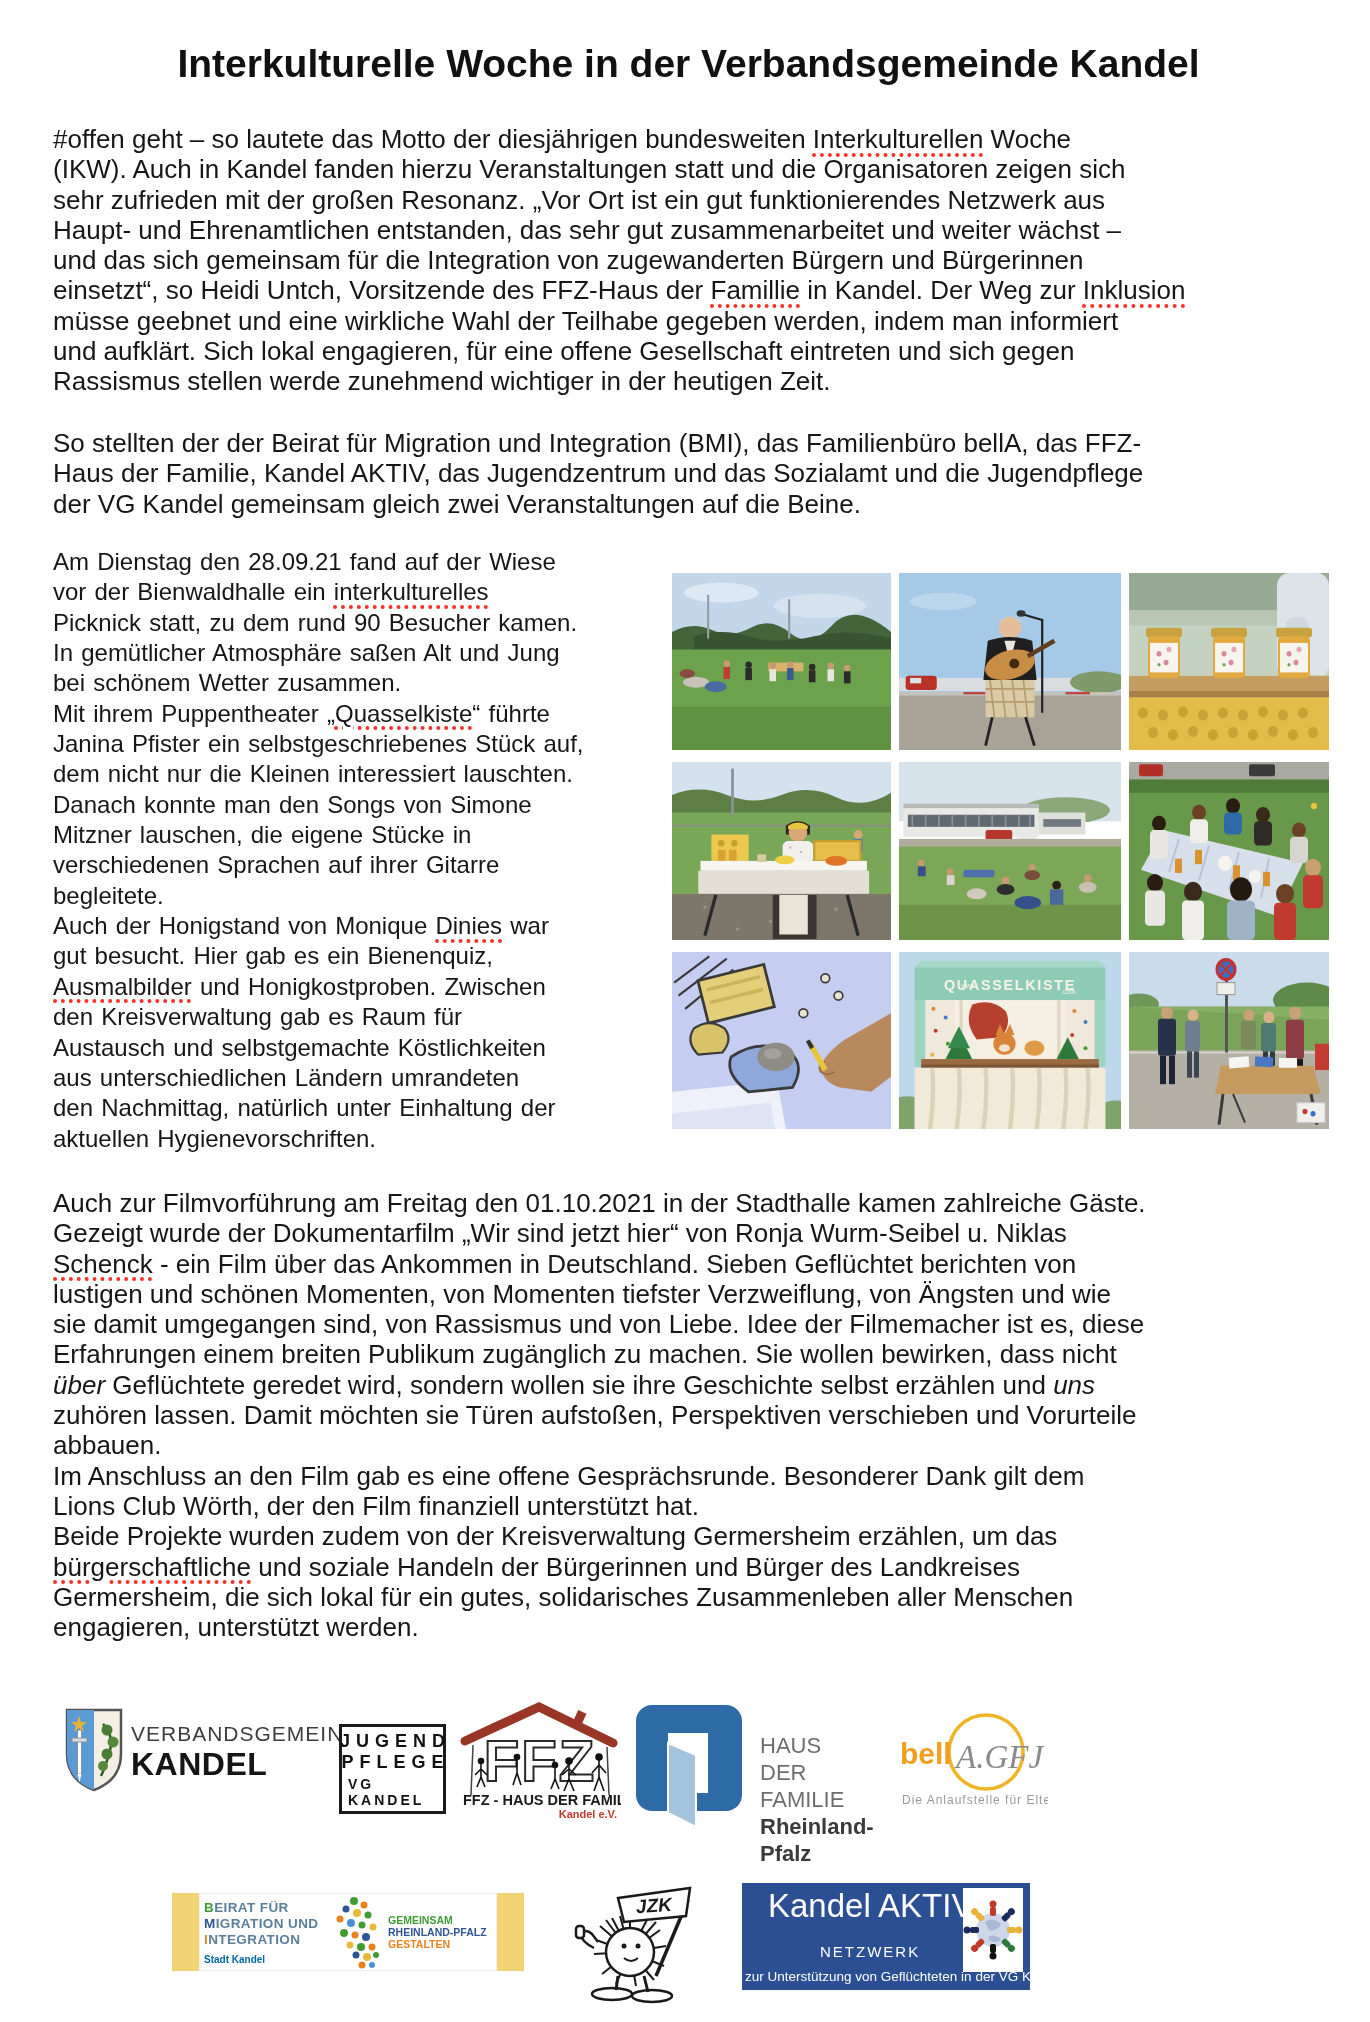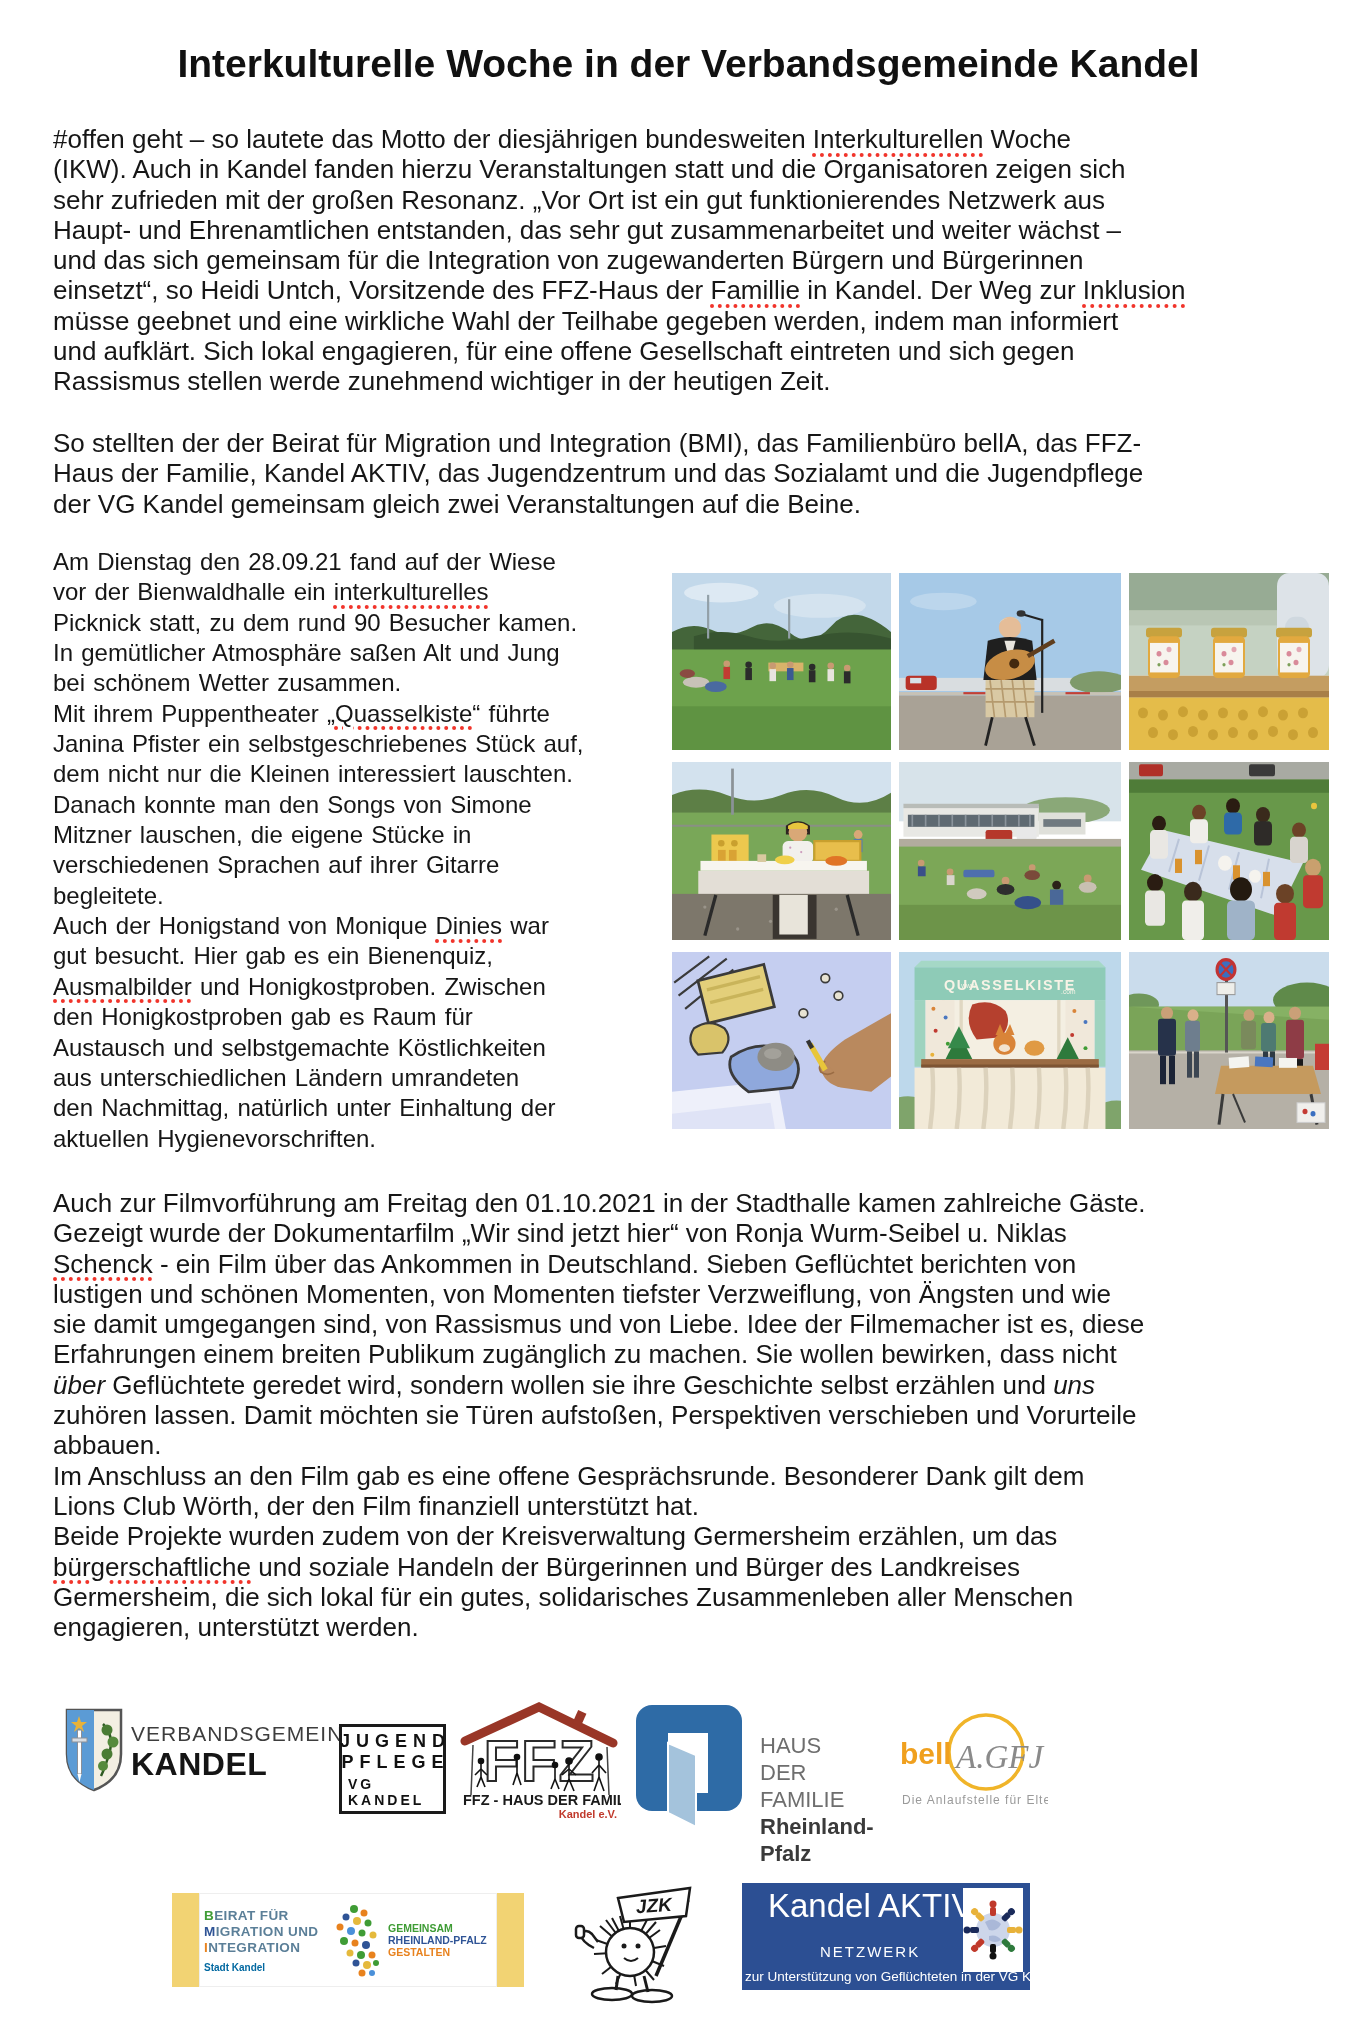--- a/index.html
+++ b/index.html
@@ -18,21 +18,21 @@
   .photo-grid svg{display:block;width:100%;height:100%;}
   
   .vg-line1{font-size:21px;letter-spacing:1px;color:#3d3d3d;}
   .vg-line2{font-size:32px;font-weight:bold;color:#151515;letter-spacing:.5px;}
   .jp-box{border:3px solid #1a1a1a;width:101px;height:84px;background:#fff;
       display:flex;flex-direction:column;justify-content:center;align-items:center;margin-top:15px;}
   .jp-l1{font-size:18px;letter-spacing:6px;font-weight:600;color:#111;padding-left:6px;}
   .jp-l2{font-size:14px;letter-spacing:3px;font-weight:600;color:#111;margin-top:3px;padding-left:6px;}
   .hdf-t1{font-size:22px;color:#6e6e6e;line-height:27px;}
   .hdf-t2{font-size:22px;color:#3a3a3a;font-weight:bold;line-height:27px;}
-  .bmi{display:flex;width:352px;height:94px;}
+  .bmi{display:flex;width:352px;height:78px;}
   .bmi-bar{width:30px;background:#f2d373;}
   .bmi-mid{flex:1;background:#fff;display:flex;align-items:center;padding:6px 4px;gap:2px;border:1px solid #eee;}
   .bmi-l{font-size:13.5px;font-weight:bold;letter-spacing:.4px;line-height:16px;color:#5b7f98;}
   .bmi-sub{font-size:10px;color:#0369a1;margin-top:6px;font-weight:bold;}
   .bmi-r{font-size:10.5px;font-weight:bold;line-height:12px;}
   .ka{width:288px;height:107px;background:#2c4f93;position:relative;}
   .ka-title{position:absolute;left:26px;top:4px;font-size:33px;color:#fff;font-weight:400;}
   .ka-netz{position:absolute;left:78px;top:52px;font-size:15px;color:#fff;letter-spacing:2px;margin-top:8px;}
   .ka-cap{position:absolute;left:3px;bottom:6px;font-size:13.5px;color:#fff;white-space:nowrap;}
   .ka-sq{position:absolute;right:7px;top:5px;width:60px;height:84px;background:#fff;}
@@ -70,21 +70,21 @@
     <div class="pline"><span>Mit ihrem Puppentheater „</span><span class="sq">Quasselkiste</span><span>“ führte</span></div>
     <div class="pline"><span>Janina Pfister ein selbstgeschriebenes Stück auf,</span></div>
     <div class="pline"><span>dem nicht nur die Kleinen interessiert lauschten.</span></div>
     <div class="pline"><span>Danach konnte man den Songs von Simone</span></div>
     <div class="pline"><span>Mitzner lauschen, die eigene Stücke in</span></div>
     <div class="pline"><span>verschiedenen Sprachen auf ihrer Gitarre</span></div>
     <div class="pline"><span>begleitete.</span></div>
     <div class="pline"><span>Auch der Honigstand von Monique </span><span class="sq">Dinies</span><span> war</span></div>
     <div class="pline"><span>gut besucht. Hier gab es ein Bienenquiz,</span></div>
     <div class="pline"><span class="sq">Ausmalbilder</span><span> und Honigkostproben. Zwischen</span></div>
-    <div class="pline"><span>den Honigkostproben gab es Raum für</span></div>
+    <div class="pline"><span>den Kreisverwaltung gab es Raum für</span></div>
     <div class="pline"><span>Austausch und selbstgemachte Köstlichkeiten</span></div>
     <div class="pline"><span>aus unterschiedlichen Ländern umrandeten</span></div>
     <div class="pline"><span>den Nachmittag, natürlich unter Einhaltung der</span></div>
     <div class="pline"><span>aktuellen Hygienevorschriften.</span></div>
   </div>
 
 <div class="photo-grid">
 
   <svg viewBox="0 0 200 162" preserveAspectRatio="none">
     <rect width="200" height="72" fill="#c2d8ea"></rect>

